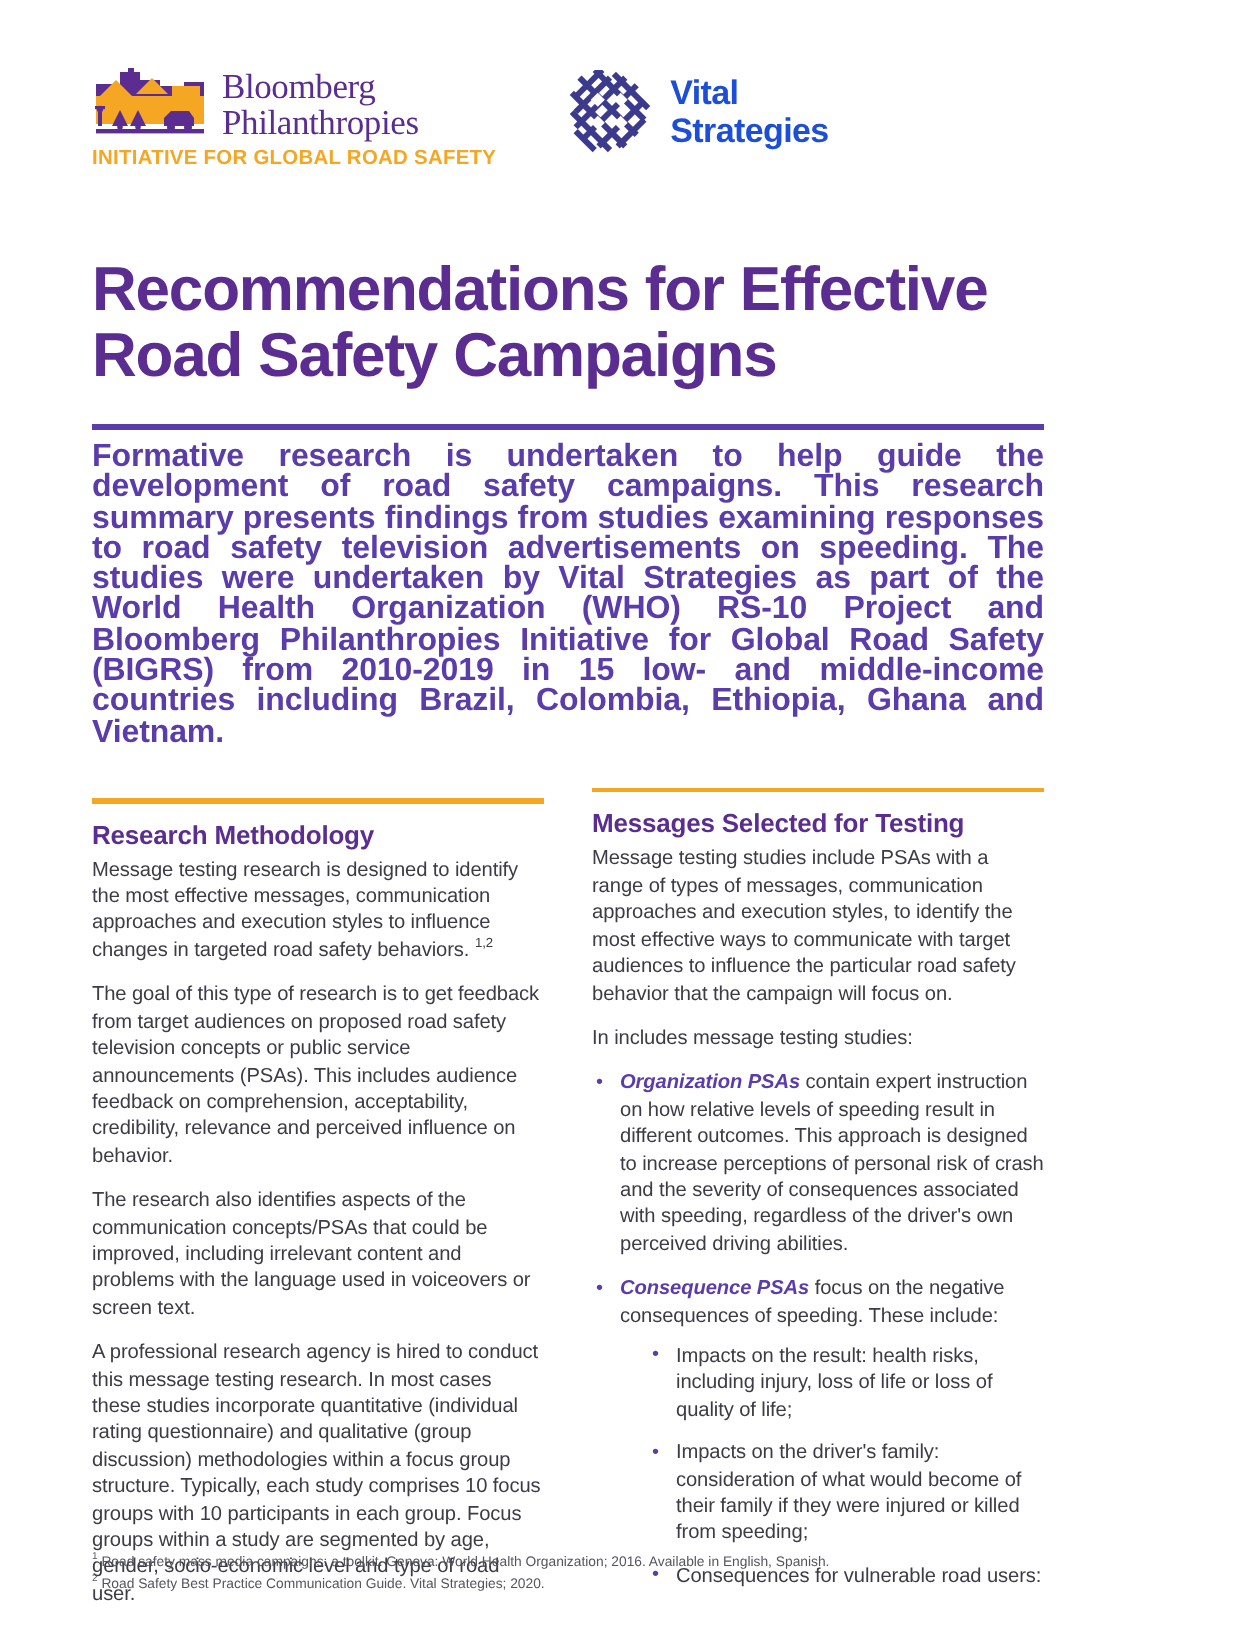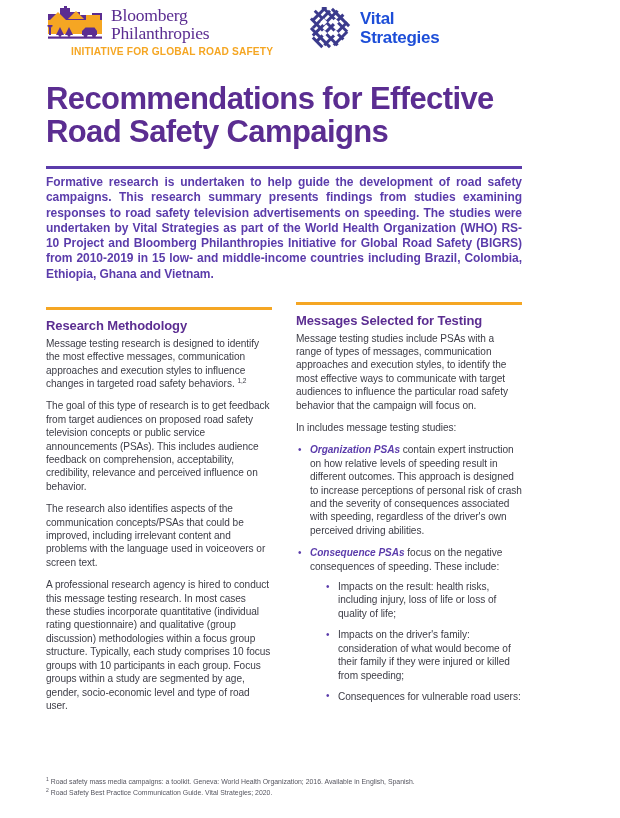--- a/index.html
+++ b/index.html
@@ -13,21 +13,21 @@
     font-family: "Liberation Sans", sans-serif;
     background: #ffffff;
     color: #3c3c46;
     position: relative;
     overflow: hidden;
   }
 
   .page {
     width: 568px;
     height: 818px;
-    padding: 2px 46px 0 46px;
+    padding: 30px 46px 0 46px;
     position: relative;
   }
 
   
   .logo-bar {
     display: flex;
     align-items: flex-start;
     height: 70px;
     padding-top: 4px;
   }
@@ -47,21 +47,20 @@
     white-space: nowrap;
   }
 
   .bbg-tag {
     margin-top: 4px;
     color: #f5a623;
     font-size: 10.2px;
     font-weight: bold;
     letter-spacing: 0.15px;
     white-space: nowrap;
-    margin-left: 25px;
   }
 
   .vs-logo {
     display: flex;
     align-items: center;
     gap: 9px;
     margin-left: 36px;
     margin-top: 1px;
   }
 
@@ -75,21 +74,21 @@
     letter-spacing: -0.3px;
   }
 
   
   .doc-title {
     color: #5b2d91;
     font-size: 31px;
     font-weight: bold;
     line-height: 33px;
     letter-spacing: -0.6px;
-    margin-top: 10px;
+    margin-top: 28px;
   }
 
   
   .rule-purple {
     height: 3px;
     background: #5b3cab;
     margin-top: 18px;
   }
   .rule-orange {
     height: 2.5px;
@@ -103,21 +102,21 @@
     font-size: 16.5px;
     color: #f5a623;
     font-weight: 400;
     letter-spacing: -0.1px;
   }
   .sec-kicker b { font-weight: bold; }
 
   .intro {
     margin-top: 6px;
     color: #5b3cab;
-    font-size: 12px;
+    font-size: 16px;
     font-weight: bold;
     line-height: 15.3px;
     letter-spacing: -0.05px;
     text-align: justify;
   }
 
   
   .cols {
     display: flex;
     margin-top: 20px;

